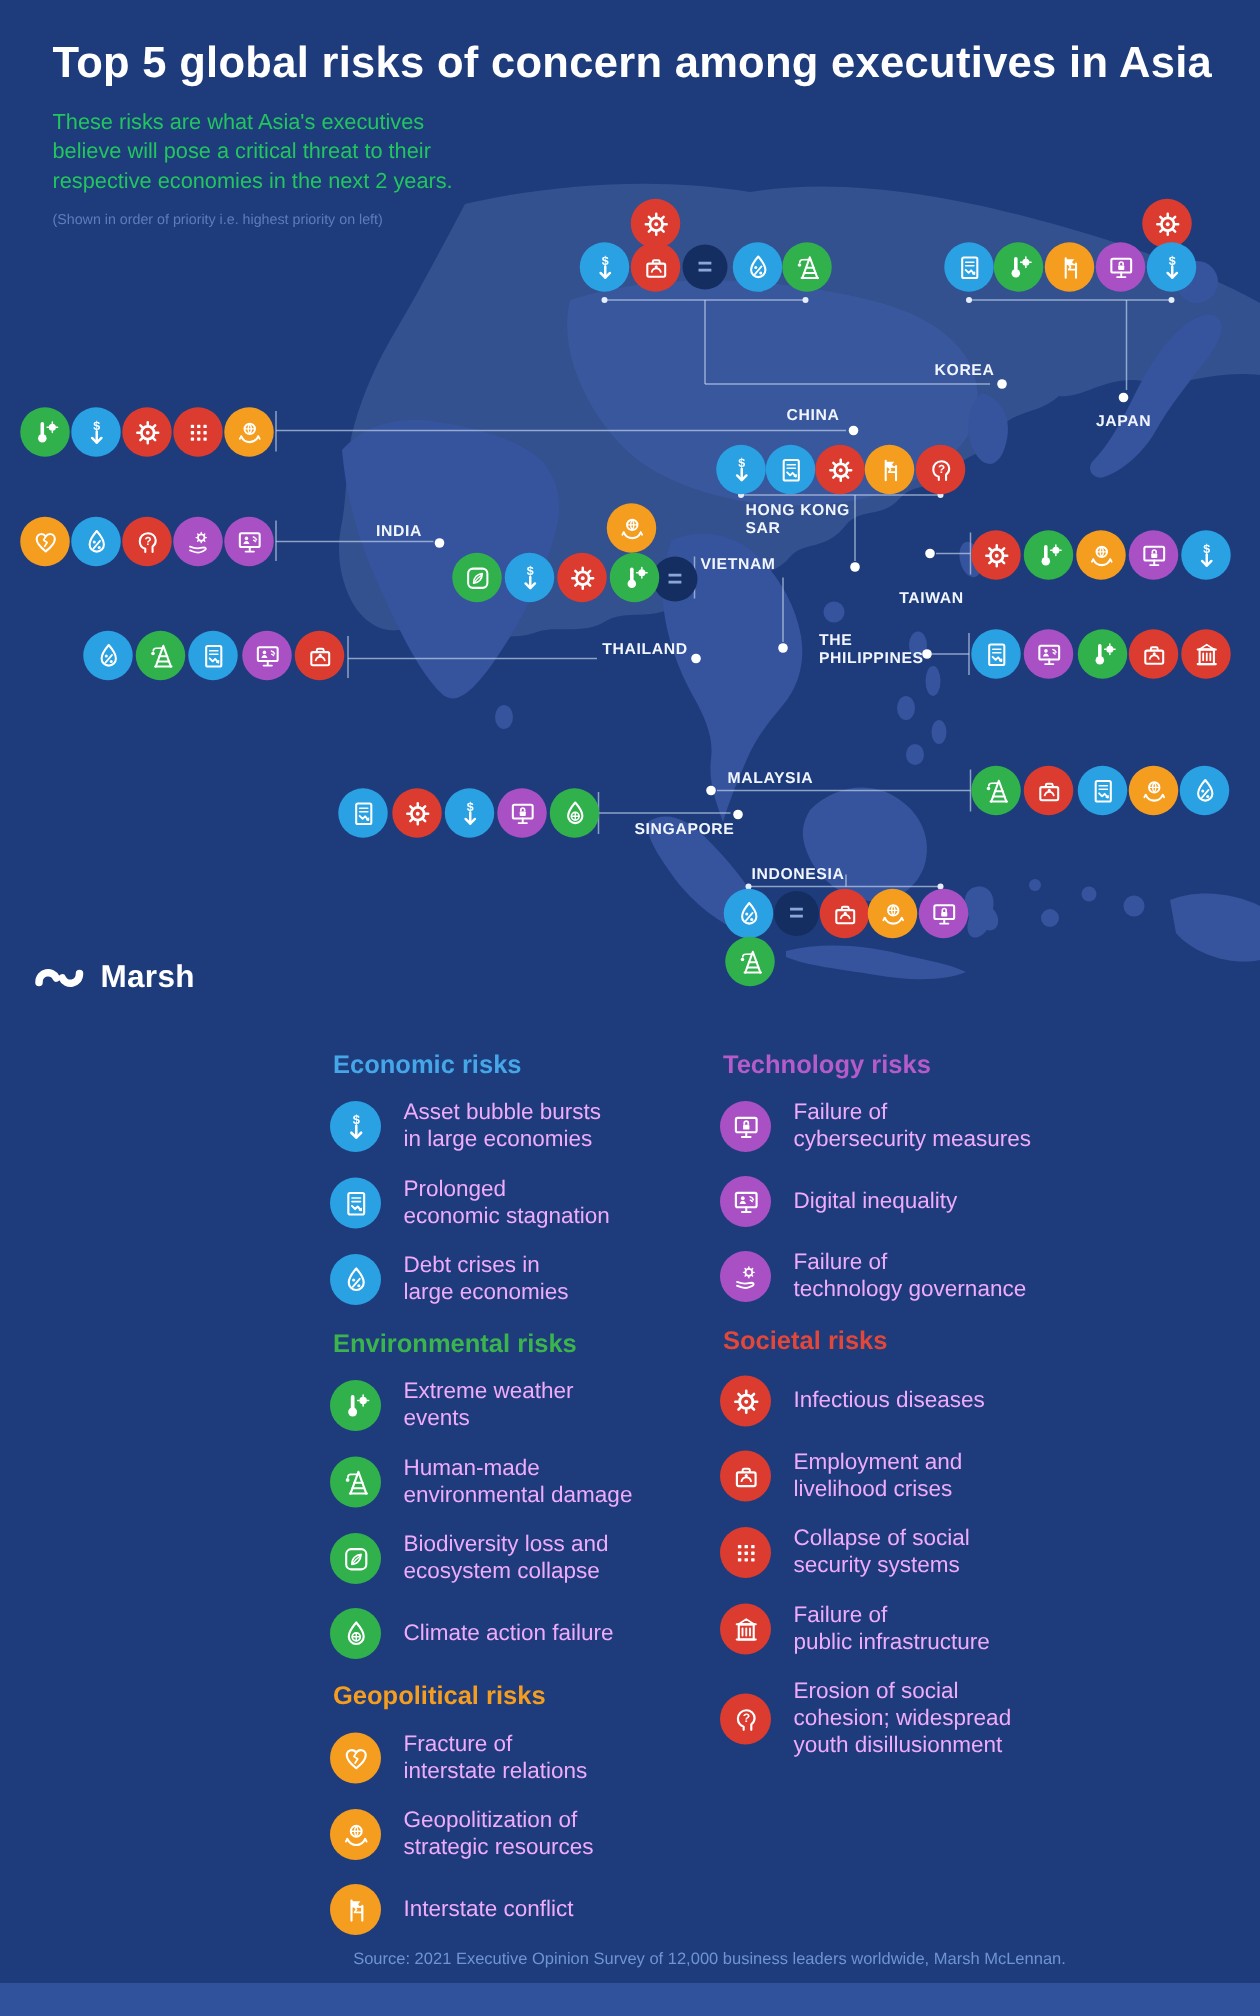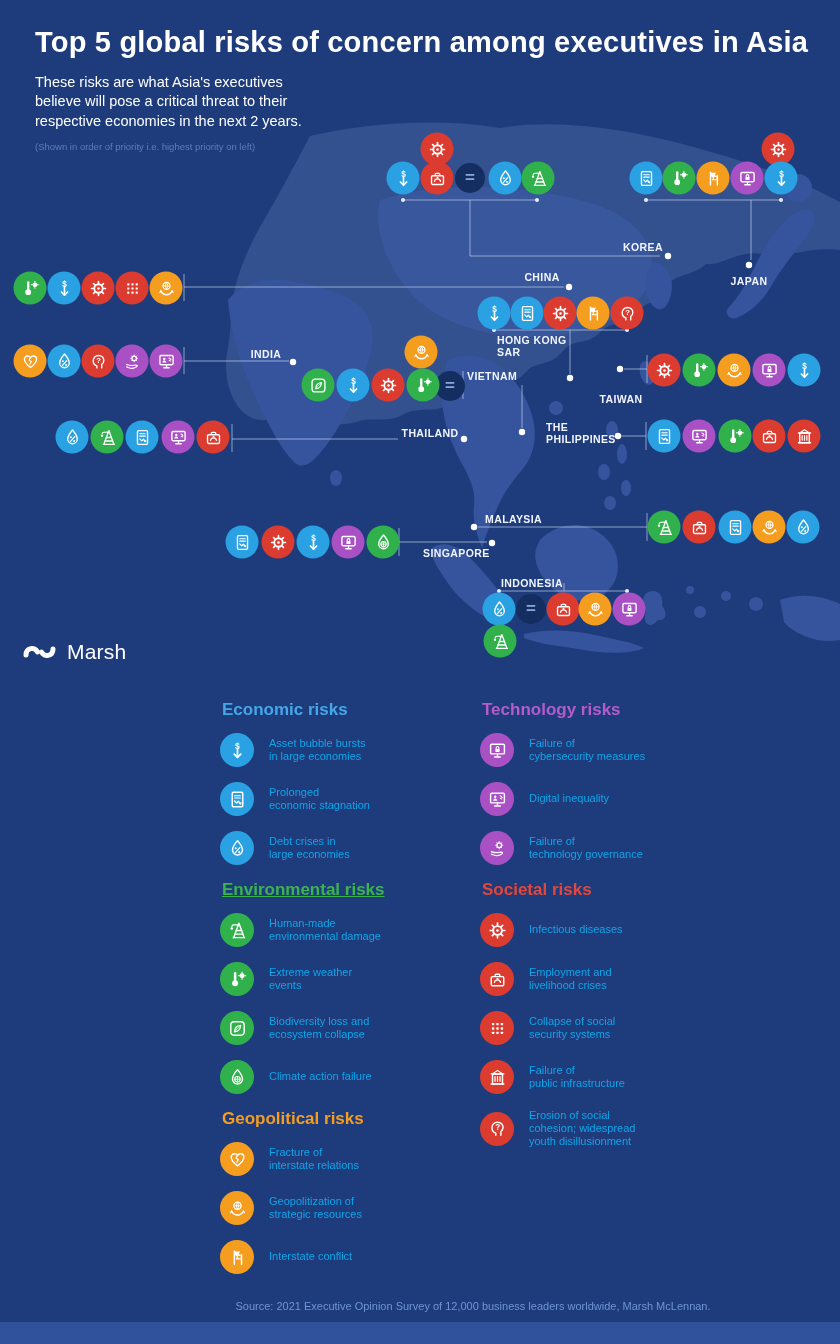--- a/index.html
+++ b/index.html
@@ -1,43 +1,43 @@
 <!DOCTYPE html>
 <html><head>
 <meta charset="utf-8">
 <style>
   html,body{margin:0;padding:0;background:#102a5e;}
   .poster{position:relative;width:840px;height:1344px;background:#1e3c7c;overflow:hidden;
           font-family:"Liberation Sans",sans-serif;color:#fff;}
   
   .header{position:absolute;left:35px;top:26px;width:780px;z-index:5;}
   .header h1{margin:0;font-size:29px;font-weight:bold;letter-spacing:.2px;color:#ffffff;}
-  .subtitle{margin:14px 0 0;font-size:14.5px;line-height:1.33;color:#ffffff;white-space:pre-line;}
+  .subtitle{margin:14px 0 0;font-size:14.5px;line-height:1.33;color:#22c55e;white-space:pre-line;}
   .note{margin:10px 0 0;font-size:9.5px;color:#5e7cba;}
   
   #map-svg{position:absolute;left:0;top:0;z-index:1;}
   #clusters{position:absolute;left:0;top:0;width:840px;height:690px;z-index:3;}
   .country-label{position:absolute;font-size:10.5px;font-weight:bold;letter-spacing:.4px;
                  color:#f1f5ff;line-height:1.15;white-space:pre-line;z-index:4;}
   .country-label.center{transform:translateX(-50%);text-align:center;}
   .risk-icon{position:absolute;border-radius:50%;display:flex;align-items:center;justify-content:center;
              transform:translate(-50%,-50%);z-index:5;}
   .risk-icon svg{display:block;}
   .risk-equals{position:absolute;border-radius:50%;display:flex;align-items:center;justify-content:center;
                transform:translate(-50%,-50%);font-weight:bold;z-index:4;}
   
   .logo{position:absolute;left:22px;top:640px;display:flex;align-items:center;gap:9px;z-index:5;}
-  .logo span{font-size:21px;font-weight:400;letter-spacing:.2px;color:#ffffff;}
+  .logo span{font-size:21px;font-weight:700;letter-spacing:.2px;color:#ffffff;}
   
   .legend-col{position:absolute;z-index:5;}
   .legend-header{font-size:17px;font-weight:bold;margin:0 0 13px 2px;}
   .legend-section{margin-bottom:11px;}
   .legend-item{display:flex;align-items:center;gap:15px;margin-bottom:15px;}
   .legend-item .risk-icon{position:static;transform:none;flex:none;}
-  .legend-label{font-size:11px;line-height:1.2;color:#0ea5e9;white-space:pre-line;}
+  .legend-label{font-size:15px;line-height:1.2;color:#f0abfc;white-space:pre-line;}
   
   .source{position:absolute;left:473px;top:1300px;transform:translateX(-50%);white-space:nowrap;
           font-size:11px;color:#6f94d2;z-index:5;margin:0;}
   .bottom-band{position:absolute;left:0;top:1322px;width:840px;height:22px;background:#30519b;z-index:2;}
 </style>
 </head>
 <body>
 
 <div class="poster">
 
@@ -677,44 +677,44 @@
                 <circle cx="10.2" cy="11.8" r="1.1" fill="#fff"></circle>
                 <circle cx="13.8" cy="15.8" r="1.1" fill="#fff"></circle>
                 <path d="M9.6 16.6l4.8-5.6" stroke="#fff" stroke-width="1.3" stroke-linecap="round"></path>
               </svg>
             </div>
             <div class="legend-label">Debt crises in
 large economies</div>
           </div>
         </div>
         <div class="legend-section">
-          <h3 class="legend-header" style="color: rgb(60, 180, 78); text-decoration: underline;">Environmental risks</h3>
+          <h3 class="legend-header" style="color: rgb(60, 180, 78);">Environmental risks</h3>
+          <div class="legend-item">
+            <div class="risk-icon" title="Extreme weather events" style="height: 34px; width: 34px; background: rgb(49, 177, 76);">
+              <svg width="23" height="23" viewBox="0 0 24 24">
+                <path d="M9.5 5.5v7.2" stroke="#fff" stroke-width="2.6" stroke-linecap="round"></path>
+                <circle cx="9.5" cy="16" r="3.1" fill="#fff"></circle>
+                <circle cx="16.8" cy="8" r="2.6" fill="#fff"></circle>
+                <path d="M16.8 4.2v1M16.8 10.8v1M13 8h1M19.6 8h1" stroke="#fff" stroke-width="1.1" stroke-linecap="round"></path>
+              </svg>
+            </div>
+            <div class="legend-label">Extreme weather
+events</div>
+          </div>
           <div class="legend-item">
             <div class="risk-icon" title="Human-made environmental damage" style="height: 34px; width: 34px; background: rgb(49, 177, 76);">
               <svg width="23" height="23" viewBox="0 0 24 24">
                 <path d="M13.5 4.5 8 19.5M13.5 4.5 19 19.5" stroke="#fff" stroke-width="1.5" stroke-linecap="round"></path>
                 <path d="M10.6 12h5.8M9.3 15.8h8.3M7.5 19.5h12" stroke="#fff" stroke-width="1.4" stroke-linecap="round"></path>
                 <path d="M6.2 8.2c0-1.1.9-2 2-2l5.3-.1" fill="none" stroke="#fff" stroke-width="1.2" stroke-linecap="round"></path>
                 <circle cx="6" cy="10" r="1.3" fill="#fff"></circle>
               </svg>
             </div>
             <div class="legend-label">Human-made
 environmental damage</div>
-          </div>
-          <div class="legend-item">
-            <div class="risk-icon" title="Extreme weather events" style="height: 34px; width: 34px; background: rgb(49, 177, 76);">
-              <svg width="23" height="23" viewBox="0 0 24 24">
-                <path d="M9.5 5.5v7.2" stroke="#fff" stroke-width="2.6" stroke-linecap="round"></path>
-                <circle cx="9.5" cy="16" r="3.1" fill="#fff"></circle>
-                <circle cx="16.8" cy="8" r="2.6" fill="#fff"></circle>
-                <path d="M16.8 4.2v1M16.8 10.8v1M13 8h1M19.6 8h1" stroke="#fff" stroke-width="1.1" stroke-linecap="round"></path>
-              </svg>
-            </div>
-            <div class="legend-label">Extreme weather
-events</div>
           </div>
           <div class="legend-item">
             <div class="risk-icon" title="Biodiversity loss and ecosystem collapse" style="height: 34px; width: 34px; background: rgb(49, 177, 76);">
               <svg width="23" height="23" viewBox="0 0 24 24">
                 <rect x="5" y="5" width="14" height="14" rx="3.5" fill="none" stroke="#fff" stroke-width="1.5"></rect>
                 <path d="M9 15.5c0-4.2 2.8-6.5 6.3-6.8-.2 3.6-2.4 6.6-6.3 6.8Z" fill="none" stroke="#fff" stroke-width="1.3" stroke-linejoin="round"></path>
                 <path d="M9 15.5c1.8-2.5 3.6-4.2 5.4-5.4" stroke="#fff" stroke-width="1" stroke-linecap="round"></path>
               </svg>
             </div>
             <div class="legend-label">Biodiversity loss and

